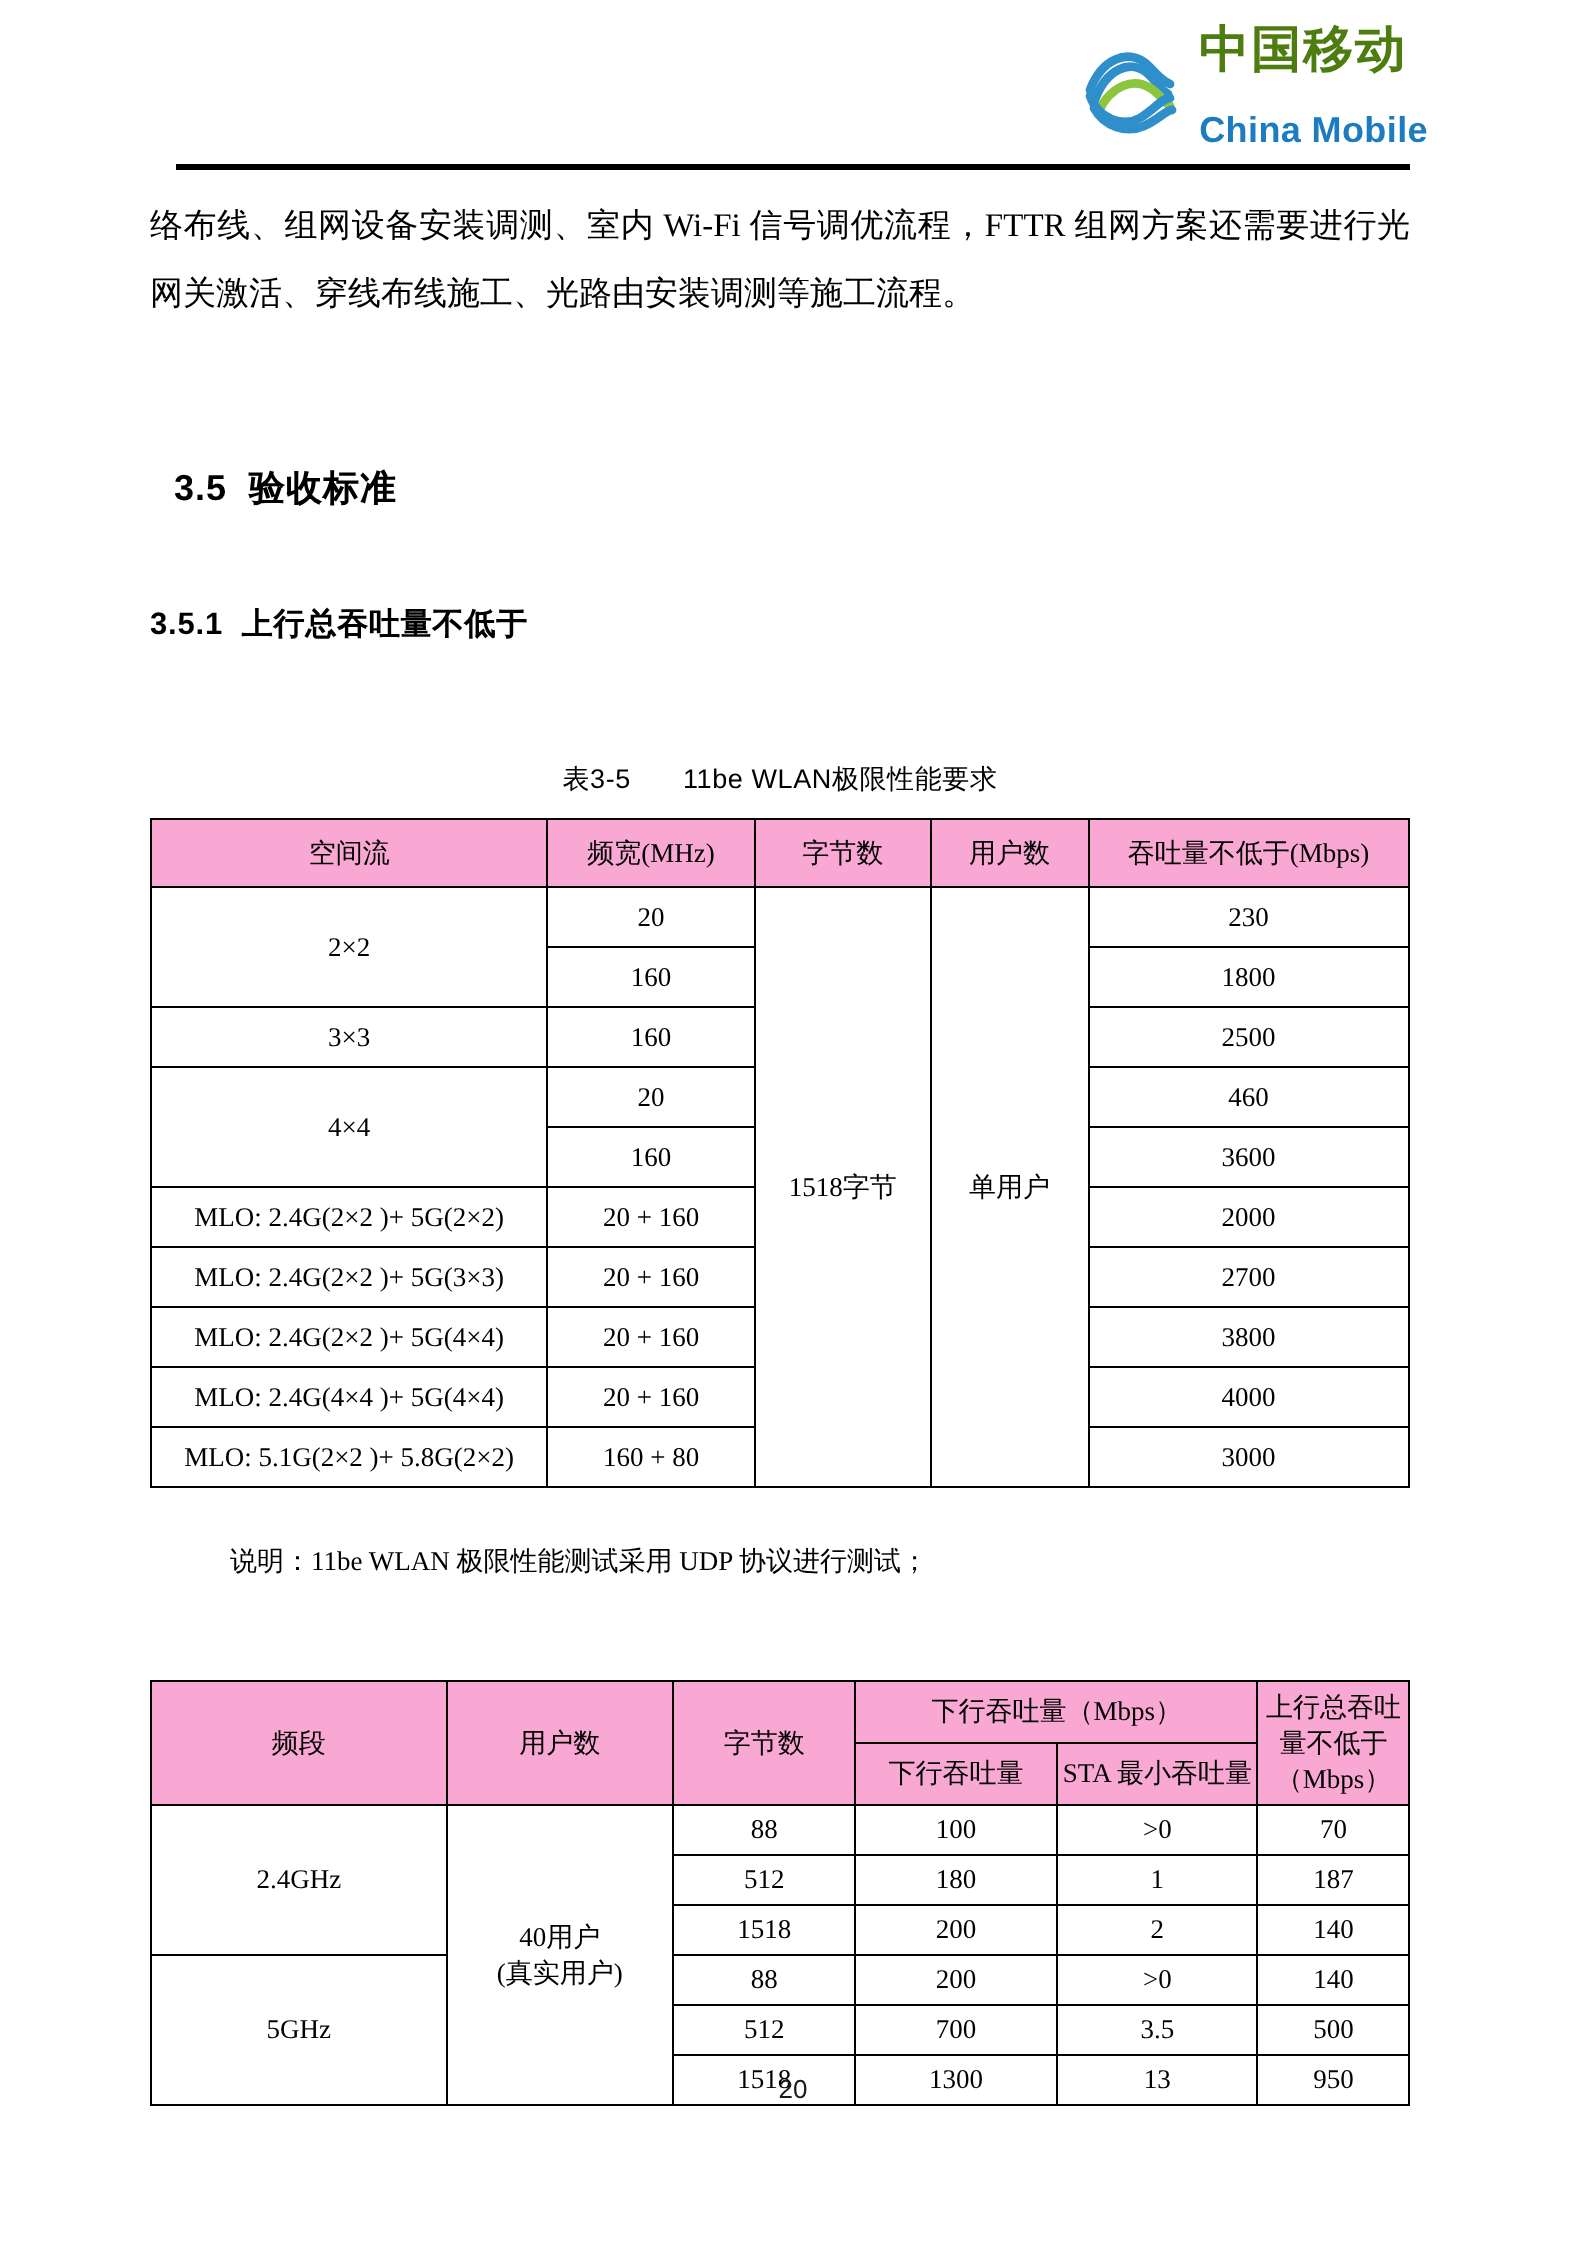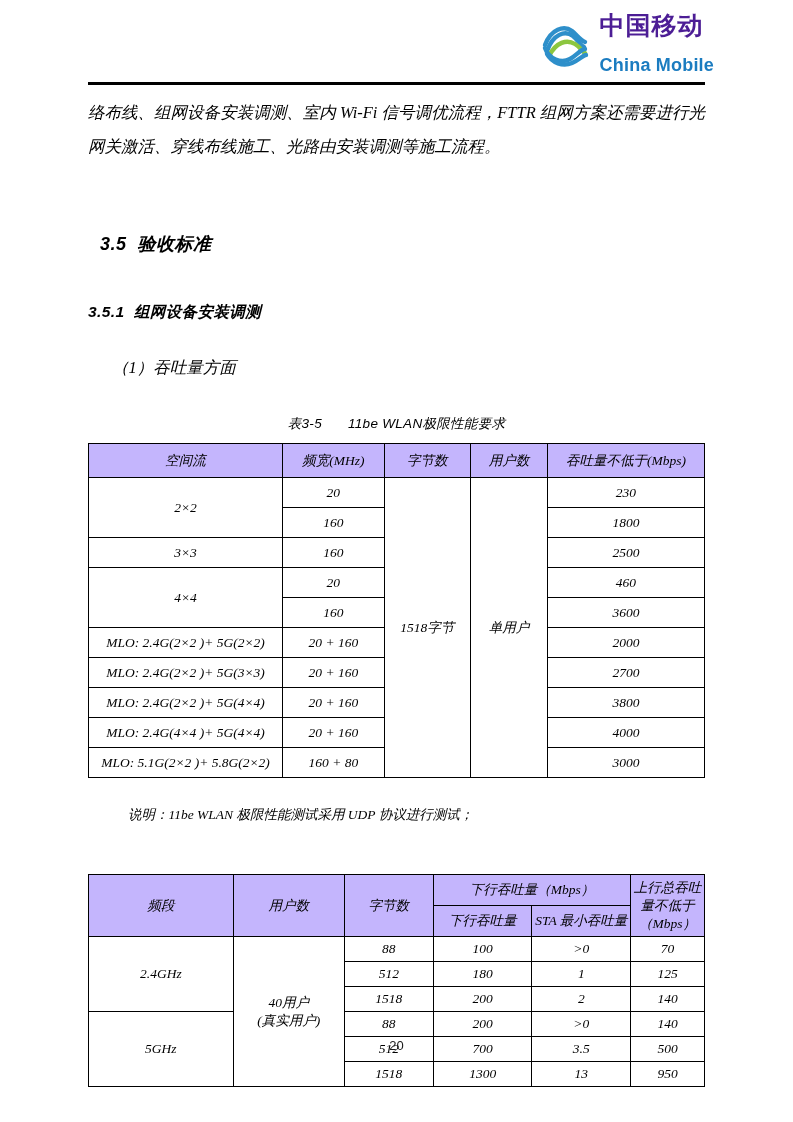--- a/index.html
+++ b/index.html
@@ -46,21 +46,21 @@
   }
   .logo-text {
     display: flex;
     flex-direction: column;
     line-height: 1;
   }
   .logo-cn {
     font-family: "Liberation Sans", "DejaVu Sans", sans-serif;
     font-size: 25px;
     font-weight: bold;
-    color: #4c1d95;
+    color: #4d7c0f;
     letter-spacing: 1px;
     margin-bottom: 18px;
   }
   .logo-en {
     font-family: "Liberation Sans", "DejaVu Sans", sans-serif;
     font-size: 18px;
     font-weight: bold;
     color: #1b7cc0;
     letter-spacing: 0.2px;
   }
@@ -69,24 +69,23 @@
     left: 88px;
     right: 88px;
     top: 82px;
     height: 3px;
     background: #000000;
   }
 
   
   .content {
     position: absolute;
-    left: 88px;
+    left: 75px;
     right: 88px;
     top: 96px;
-    font-style: italic;
   }
 
   p.body-text {
     font-size: 16.5px;
     line-height: 34px;
     margin: 0;
     text-align: justify;
     text-justify: inter-ideograph;
   }
 
@@ -149,21 +148,21 @@
   table.doc-table td {
     border: 1px solid #000000;
     text-align: center;
     vertical-align: middle;
     font-size: 13.5px;
     font-weight: normal;
     padding: 0 2px;
     line-height: 18px;
   }
   table.doc-table thead th {
-    background: #c4b5fd;
+    background: #f9a8d4;
   }
   .t35 td, .t35 th { height: 29px; }
   .t35 thead th { height: 33px; }
   .t36 td { height: 24px; }
   .t36 thead th { height: 30px; margin-left: 39px; }
 
   .gap-10 { height: 10px; }
   .gap-26 { height: 26px; }
   .gap-30 { height: 30px; }
   .gap-38 { height: 38px; }
@@ -214,26 +213,25 @@
 
     <div class="sp-h2"></div>
 
     <h2 class="heading2">
       <span>3.5</span>&nbsp;&nbsp;<span>验收标准</span>
     </h2>
 
     <div class="sp-h2-after"></div>
 
     <h3 class="heading3">
-      <span>3.5.1</span>&nbsp;&nbsp;<span>组网设备安装调测</span>
+      <span>3.5.1</span>&nbsp;&nbsp;<span>上行总吞吐量不低于</span>
     </h3>
 
     <div class="sp-h3-after"></div>
 
-    <p class="indent1">（1）吞吐量方面</p>
 
     <div class="gap-30"></div>
 
     <p class="cap">
       <span class="capnum">表3-5</span><span>11be WLAN极限性能要求</span>
     </p>
 
     <div class="gap-10"></div>
 
     <table class="doc-table t35">
@@ -347,21 +345,21 @@
             </td>
             <td>88</td>
             <td>100</td>
             <td>&gt;0</td>
             <td>70</td>
           </tr>
           <tr>
             <td>512</td>
             <td>180</td>
             <td>1</td>
-            <td>125</td>
+            <td>187</td>
           </tr>
           <tr>
             <td>1518</td>
             <td>200</td>
             <td>2</td>
             <td>140</td>
           </tr>
           <tr>
             <td rowspan="3">5GHz</td>
             <td>88</td>

